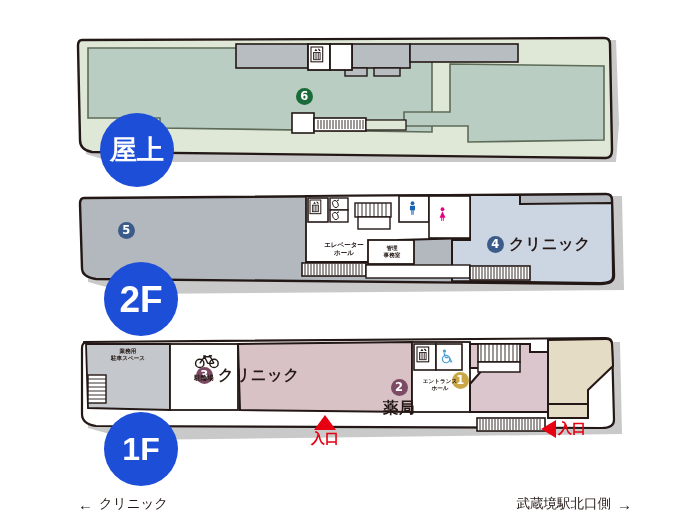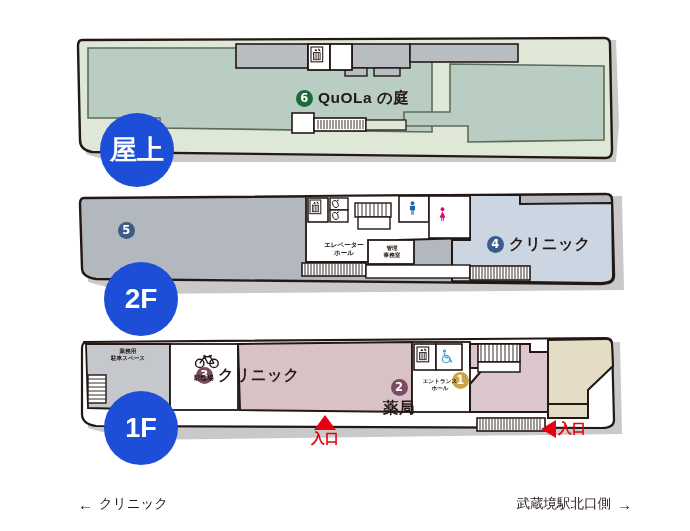--- a/index.html
+++ b/index.html
@@ -15,22 +15,22 @@
     background:#1d4ed8;
     color:#ffffff;
     display:flex;align-items:center;justify-content:center;
     font-weight:bold;
     letter-spacing:0px;
     box-sizing:border-box;
     z-index:30;
   }
   .badge span{display:block;line-height:1;}
   .badge-roof{left:100px;top:113px;font-size:27px;}
-  .badge-2f{left:104px;top:262px;font-size:28px;text-align:right;}
-  .badge-1f{left:104px;top:391px;font-size:27px;}
+  .badge-2f{left:104px;top:262px;font-size:37px;text-align:right;}
+  .badge-1f{left:104px;top:412px;font-size:32px;}
 
   
   .lbl{position:absolute;z-index:20;white-space:nowrap;color:#231815;}
   .lbl-room{font-size:15.5px;font-weight:bold;letter-spacing:.5px;}
   .lbl-small{font-size:6.5px;font-weight:bold;line-height:1.25;text-align:center;color:#231815;}
   .lbl-tiny{font-size:5.6px;font-weight:bold;line-height:1.3;text-align:center;color:#231815;}
 
   
   .num{
     display:inline-flex;align-items:center;justify-content:center;
@@ -346,21 +346,20 @@
 </div>
 <div class="badge badge-2f">
   <span>2F</span>
 </div>
 <div class="badge badge-1f">
   <span>1F</span>
 </div>
 
 <div class="lbl lbl-room roomline" style="left:296px;top:88px;">
   <span class="num num-green">6</span>
-  <span>QuOLa の庭</span>
 </div>
 
 <div class="lbl lbl-room roomline" style="left:118px;top:222px;">
   <span class="num num-blue">5</span>
 </div>
 
 <div class="lbl lbl-room roomline" style="left:487px;top:234px;">
   <span class="num num-blue">4</span>
   <span>クリニック</span>
 </div>

